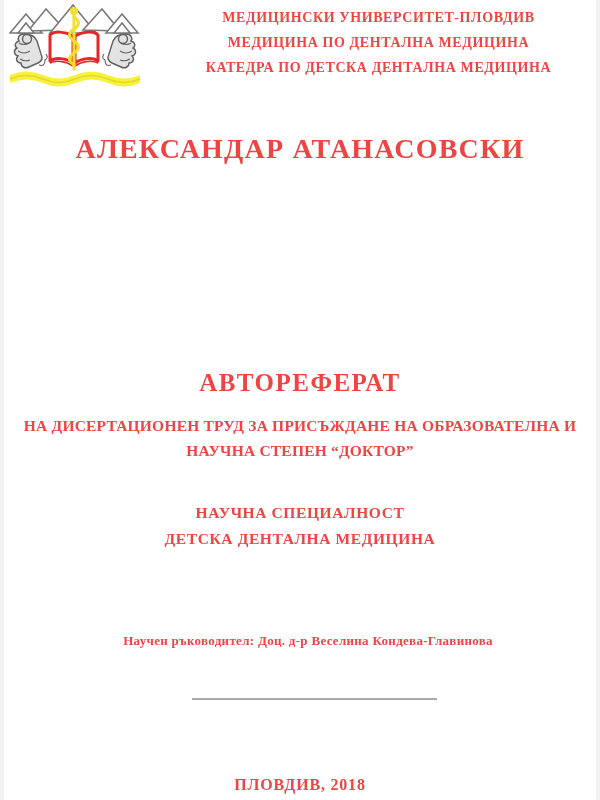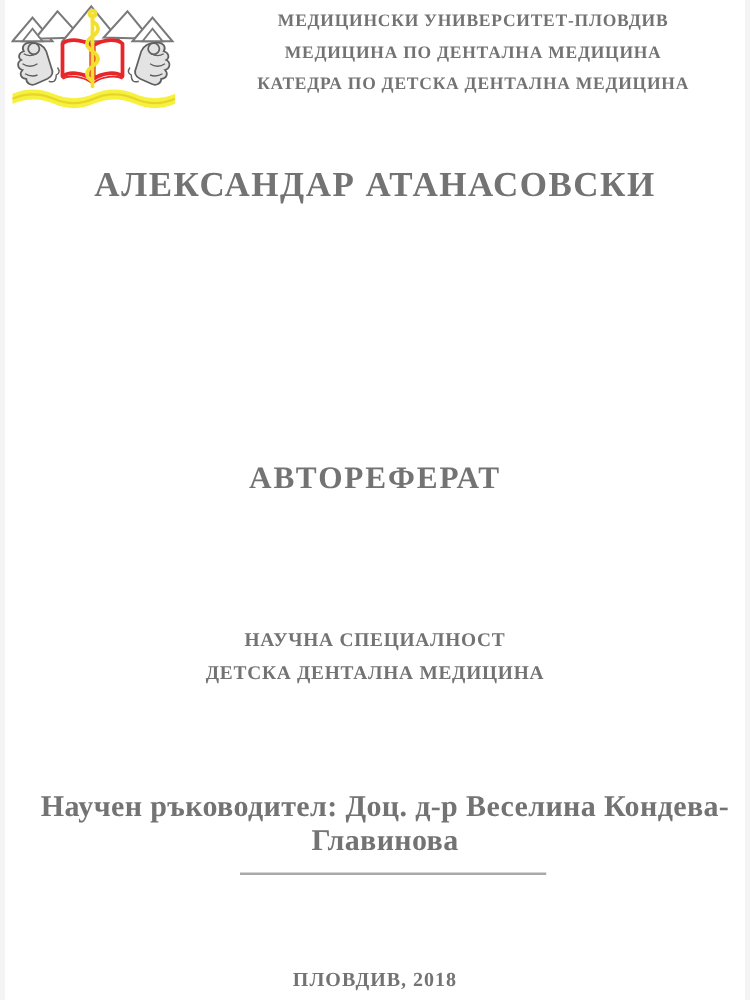--- a/index.html
+++ b/index.html
@@ -1,42 +1,42 @@
 <!DOCTYPE html>
 <html><head>
 <meta charset="utf-8">
 <style>
   html,body { margin:0; padding:0; background:#f4f4f4; }
   .page {
     position:relative;
     width:592px; height:800px;
     margin:0 auto;
     background:#ffffff;
-    color:#737373;
+    color:#ef4444;
     font-family:"Liberation Serif", serif;
     overflow:hidden;
   }
   .abs { position:absolute; left:0; right:0; text-align:center; }
 
   
   .logo { position:absolute; left:5px; top:3px; width:132px; height:86px; }
   .header-text {
     position:absolute; left:165px; right:8px; top:5px;
     text-align:center; font-weight:bold;
     font-size:14px; line-height:25px; letter-spacing:0.6px;
   }
 
   .author-name  { top:133px; font-size:28px; font-weight:bold; letter-spacing:1.2px; }
   .thesis-title { top:205px; font-size:22px; font-weight:bold; line-height:41px; letter-spacing:0.6px; }
 
   .avtoreferat  { top:369px; font-size:25px; font-weight:bold; letter-spacing:1.5px; }
   .degree-block { top:413px; font-size:15.5px; font-weight:bold; line-height:25px; letter-spacing:0.2px; }
   .spec-block   { top:487px; font-size:15.5px; font-weight:bold; line-height:26px; letter-spacing:0.6px;margin-top:13px; }
 
-  .supervisor   { top:633px; font-size:24px; font-weight:bold; letter-spacing:0.3px;padding-left:16px; }
+  .supervisor   { top:633px; font-size:13px; font-weight:bold; letter-spacing:0.3px;padding-left:16px; }
 
   .sign-rule {
     position:absolute; top:698px; left:188px;
     width:245px; height:2px; background:#a9a9a9;
   }
 
   .city-year { top:776px; font-size:16px; font-weight:bold; letter-spacing:0.8px; }
 
   
   .lg-gray  { stroke:#7a7a7a; fill:#ffffff; stroke-width:1.6; }
@@ -99,20 +99,24 @@
     <div>МЕДИЦИНСКИ УНИВЕРСИТЕТ-ПЛОВДИВ</div>
     <div>МЕДИЦИНА ПО ДЕНТАЛНА МЕДИЦИНА</div>
     <div>КАТЕДРА ПО ДЕТСКА ДЕНТАЛНА МЕДИЦИНА</div>
   </div>
 
   <div class="abs author-name">АЛЕКСАНДАР АТАНАСОВСКИ</div>
 
 
   <div class="abs avtoreferat">АВТОРЕФЕРАТ</div>
 
+  <div class="abs degree-block">
+    <div>НА ДИСЕРТАЦИОНЕН ТРУД ЗА ПРИСЪЖДАНЕ НА ОБРАЗОВАТЕЛНА И</div>
+    <div>НАУЧНА СТЕПЕН “ДОКТОР”</div>
+  </div>
 
   <div class="abs spec-block">
     <div>НАУЧНА СПЕЦИАЛНОСТ</div>
     <div>ДЕТСКА ДЕНТАЛНА МЕДИЦИНА</div>
   </div>
 
   <div class="abs supervisor">Научен ръководител: Доц. д-р Веселина Кондева-Главинова</div>
 
   <div class="sign-rule"></div>
 

